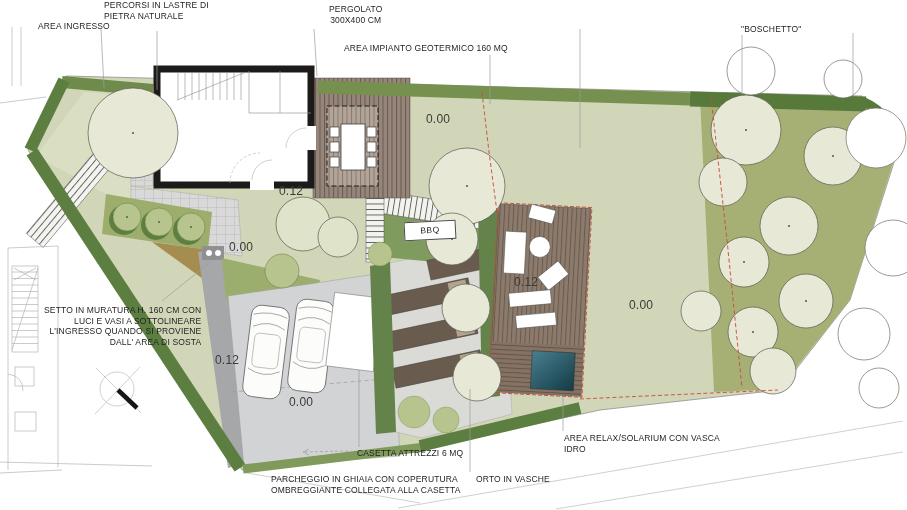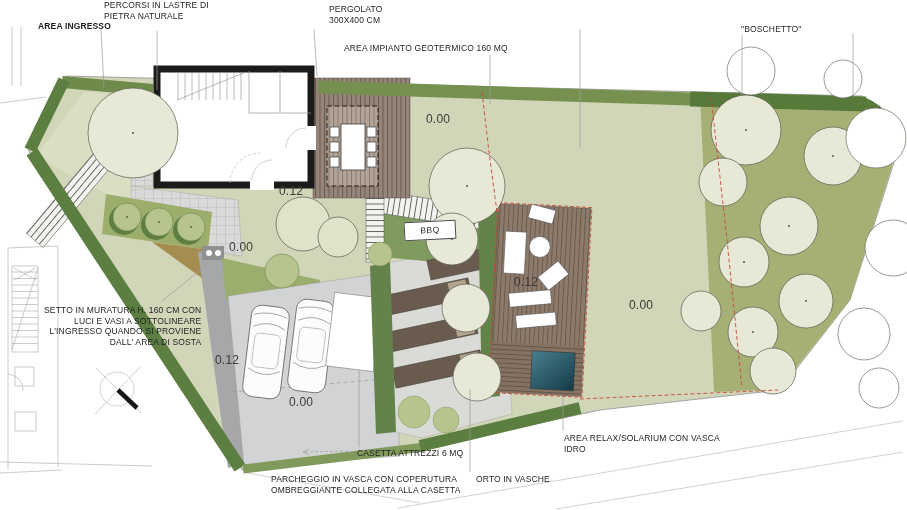--- a/index.html
+++ b/index.html
@@ -305,33 +305,33 @@
     <path d="M303,452 L309,449 M303,452 L309,455"></path>
   </g>
 
   <g fill="none">
     <circle cx="117" cy="389" r="17" stroke="#c4c4c4" stroke-width="0.8"></circle>
     <path d="M96,368 L141,413 M140,367 L95,414" stroke="#c4c4c4" stroke-width="0.8"></path>
     <path d="M118,390 L137,408" stroke="#161616" stroke-width="4.5"></path>
   </g>
 </svg>
 
-  <div class="lbl" style="left:38px;top:21px;font-weight:bold;">AREA INGRESSO</div>
+  <div class="lbl" style="left:38px;top:21px;">AREA INGRESSO</div>
   <div class="lbl" style="left:104px;top:0;">PERCORSI IN LASTRE DI
 PIETRA NATURALE</div>
-  <div class="lbl" style="left:329px;top:4px;">PERGOLATO
+  <div class="lbl" style="left:329px;top:4px;text-align:center;">PERGOLATO
 300X400 CM</div>
   <div class="lbl" style="left:344px;top:43px;">AREA IMPIANTO GEOTERMICO 160 MQ</div>
   <div class="lbl" style="left:741px;top:24px;">"BOSCHETTO"</div>
   <div class="lbl" style="left:44px;top:305px;text-align:right;">SETTO IN MURATURA H. 160 CM CON
 LUCI E VASI A SOTTOLINEARE
 L'INGRESSO QUANDO SI PROVIENE
 DALL' AREA DI SOSTA</div>
   <div class="lbl" style="left:357px;top:448px;">CASETTA ATTREZZI 6 MQ</div>
-  <div class="lbl" style="left:271px;top:474px;">PARCHEGGIO IN VASCA CON COPERUTURA
+  <div class="lbl" style="left:271px;top:474px;">PARCHEGGIO IN GHIAIA CON COPERUTURA
 OMBREGGIANTE COLLEGATA ALLA CASETTA</div>
   <div class="lbl" style="left:476px;top:474px;">ORTO IN VASCHE</div>
   <div class="lbl" style="left:564px;top:433px;">AREA RELAX/SOLARIUM CON VASCA
 IDRO</div>
 
   <div class="bbq-box">BBQ</div>
 
   <span class="marker" style="left:229px;top:240px;">0.00</span>
   <span class="marker" style="left:426px;top:112px;">0.00</span>
   <span class="marker" style="left:629px;top:298px;">0.00</span>

